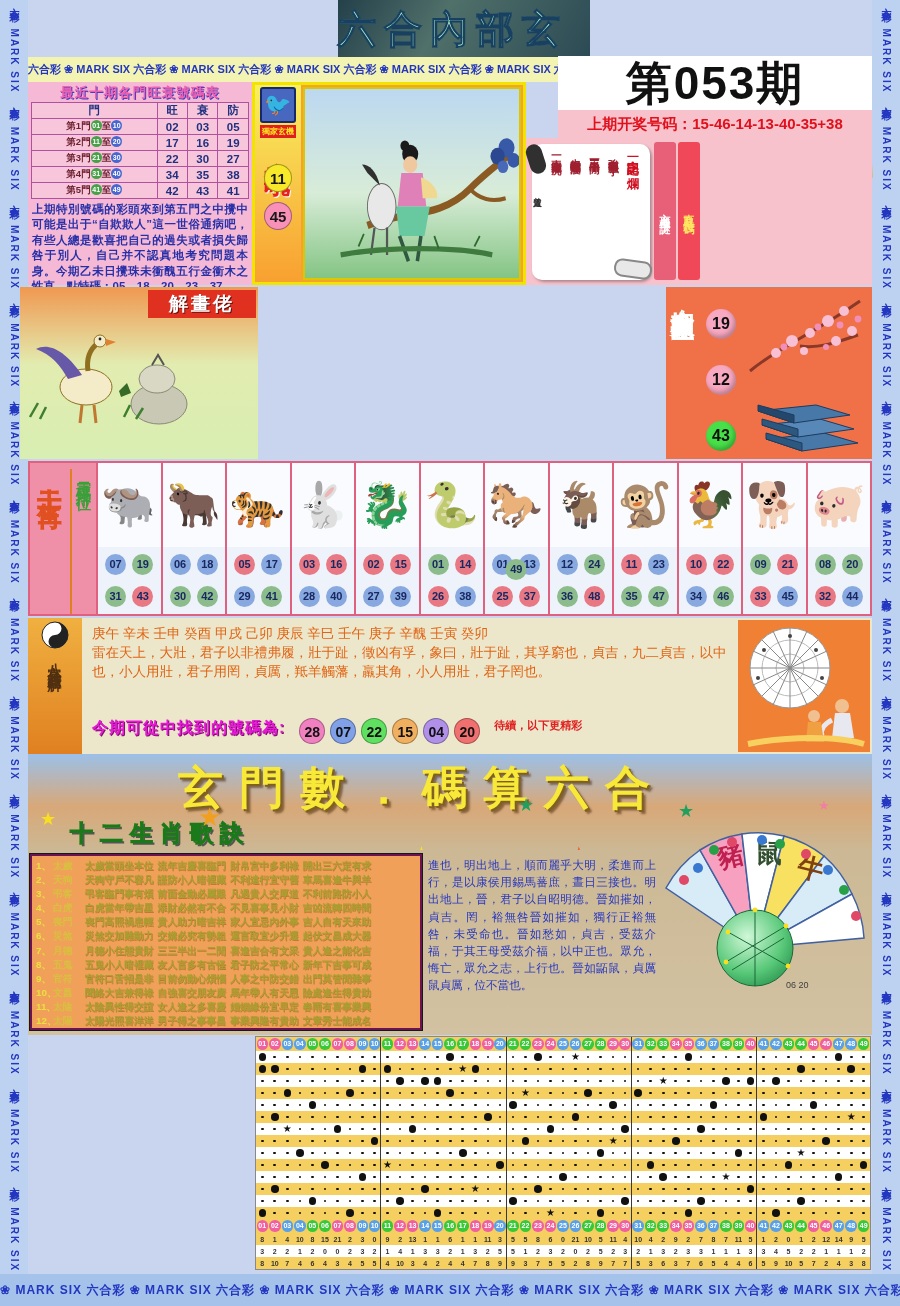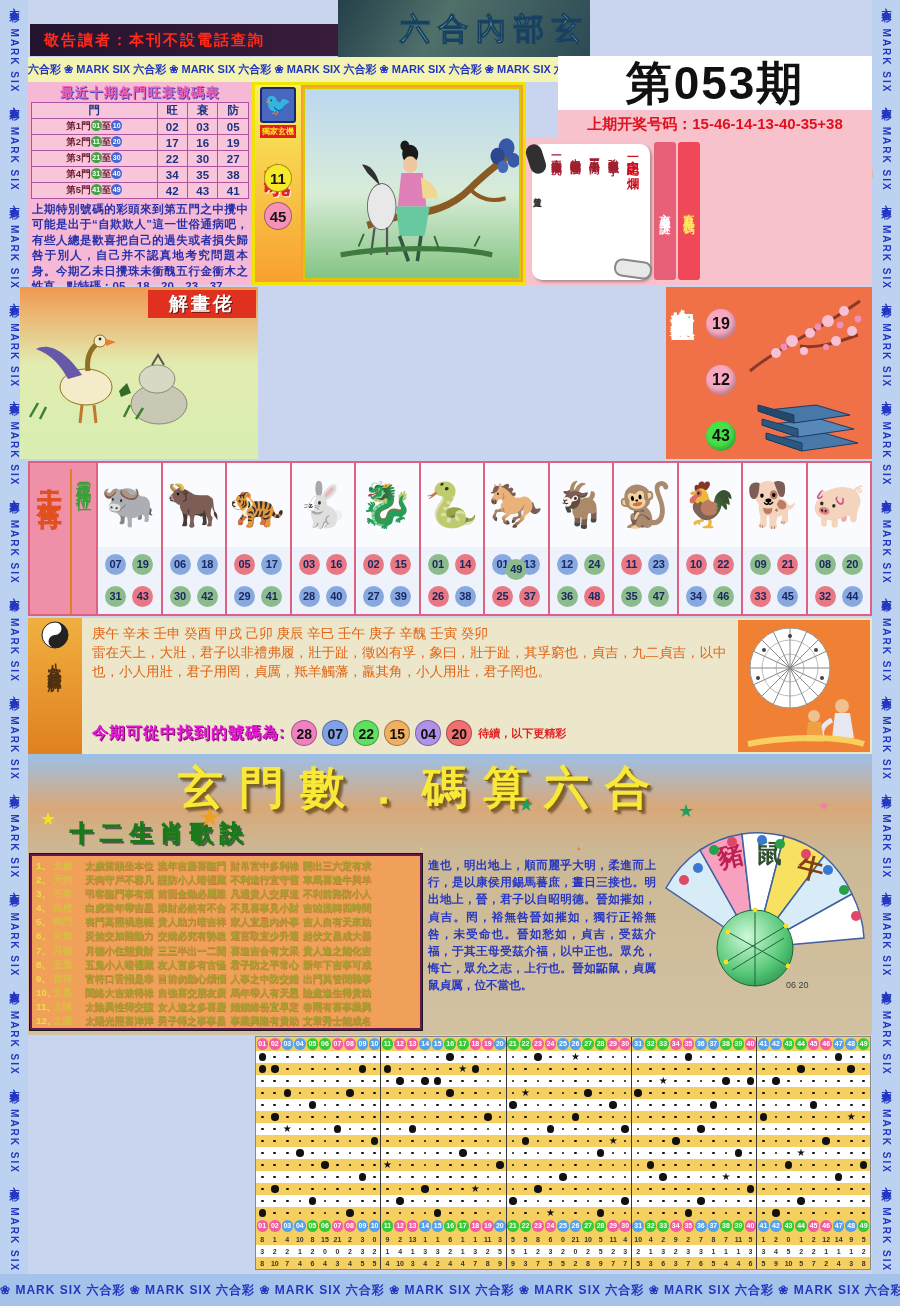--- a/index.html
+++ b/index.html
@@ -2,21 +2,21 @@
 <html><head>
 <meta charset="utf-8">
 <style>
 *{margin:0;padding:0;box-sizing:border-box}
 body{font-family:"Liberation Sans",sans-serif;background:#aeb8d8}
 #page{position:relative;width:900px;height:1306px;background:#c9d4ee;overflow:hidden;margin:0 auto}
 .vstrip{position:absolute;top:0;bottom:0;width:28px;background:#bcd2f0;color:#2336c0;font-weight:bold;font-size:10px;writing-mode:vertical-rl;text-orientation:mixed;letter-spacing:2px;overflow:hidden;line-height:28px}
 #stripL{left:0}#stripR{right:0}
 #stripB{position:absolute;left:0;right:0;bottom:0;height:32px;background:#a4c2ea;color:#2336c0;font-weight:bold;font-size:12px;line-height:32px;white-space:nowrap;overflow:hidden;letter-spacing:1px}
 #notice{position:absolute;left:30px;top:24px;width:528px;height:32px;background:linear-gradient(90deg,#241430,#3a1c3c 60%,#6a3550);color:#ff2a1a;font-size:15px;font-weight:bold;line-height:32px;padding-left:14px;letter-spacing:2px}
-#masthead{position:absolute;left:338px;top:0;width:252px;height:58px;background:linear-gradient(120deg,#24404a,#50706a 40%,#2c4a54);color:#a8eec8;font-size:30px;font-weight:bold;line-height:58px;letter-spacing:8px;text-align:right;-webkit-text-stroke:1px #184060}
+#masthead{position:absolute;left:338px;top:0;width:252px;height:58px;background:linear-gradient(120deg,#24404a,#50706a 40%,#2c4a54);color:#a8eec8;font-size:38px;font-weight:bold;line-height:58px;letter-spacing:8px;text-align:left;-webkit-text-stroke:1px #184060}
 #ministrip{position:absolute;left:28px;top:57px;width:532px;height:25px;background:#f4f4b2;color:#2336c0;font-weight:bold;font-size:11px;line-height:25px;white-space:nowrap;overflow:hidden}
 #issueBox{position:absolute;left:558px;top:56px;width:314px;height:54px;background:#fff;text-align:center}
 #issueBox .t{font-size:46px;font-weight:bold;color:#111;line-height:54px;letter-spacing:2px}
 #lastDraw{position:absolute;left:558px;top:110px;width:314px;height:28px;background:#f8c2cc;color:#e0101c;font-size:15px;font-weight:bold;line-height:28px;text-align:center}
 #artBox{position:absolute;left:655px;top:142px;width:217px;height:46px;background:radial-gradient(#f8d020,#f09018);border-radius:8px;text-align:center;transform:rotate(-2deg)}
 #artBox span{font-size:34px;font-weight:bold;color:#e82818;-webkit-text-stroke:1.5px #f8d020;text-shadow:3px 3px 0 #801010;letter-spacing:4px;line-height:46px}
 
 #panelStats{position:absolute;left:28px;top:82px;width:224px;height:203px;background:#f5b9d6;padding:2px 3px}
 #statsTitle{font-size:13.5px;font-weight:bold;color:#f060b0;text-shadow:1px 1px 0 #4040c0;letter-spacing:1px;text-align:center}
 #statsTable{width:100%;border-collapse:collapse;background:#f8c6da}
@@ -65,38 +65,38 @@
 .zAnimal{height:84px;font-size:44px;text-align:center;line-height:84px;background:#f8fbff;filter:saturate(.7)}
 .zNums{flex:1;display:grid;grid-template-columns:1fr 1fr;align-items:center;justify-items:center;padding:2px 4px}
 .zb{width:21px;height:21px;border-radius:50%;font-size:11px;font-weight:bold;color:#182860;text-align:center;line-height:21px}
 .zr{background:#e87884}.zgb{background:#88a8e0}.zg{background:#8cbc8c}
 .zmid{position:absolute;left:50%;top:96px;transform:translateX(-50%);z-index:2}
 
 #bazi{position:absolute;left:28px;top:618px;width:844px;height:136px;background:#ece7cb}
 #baziLabel{position:absolute;left:0;top:0;bottom:0;width:54px;background:linear-gradient(#f0b040,#e08020);display:flex;flex-direction:column;align-items:center;padding-top:3px}
 #baziLabel .tx{writing-mode:vertical-rl;font-size:14px;font-weight:bold;color:#503010;letter-spacing:3px;margin-top:3px}
 #baziText{position:absolute;left:64px;top:6px;right:140px;font-size:13.5px;font-weight:normal;color:#e06414;line-height:19px}
-#baziFound{position:absolute;left:64px;bottom:6px;right:140px;height:30px;display:flex;align-items:center;gap:6px}
+#baziFound{position:absolute;left:64px;bottom:6px;right:140px;height:30px;display:flex;align-items:flex-start;gap:14px}
 #foundLabel{font-size:16px;font-weight:bold;color:#e818d8;text-shadow:1px 1px 0 #801070;letter-spacing:1px}
 .fball{width:26px;height:26px;border-radius:50%;font-size:14px;font-weight:bold;color:#101010;text-align:center;line-height:26px;border:1px solid rgba(0,0,0,.3)}
 #foundTail{font-size:11px;font-weight:bold;color:#e02020}
 #baziArt{position:absolute;right:2px;top:2px;width:132px;height:132px;background:#f08034}
 
 #banner{position:absolute;left:28px;top:754px;width:844px;height:96px;background:linear-gradient(#9cc0e8 0%,#d8a878 55%,#ccb894 100%)}
 #bannerTitle{position:absolute;left:150px;top:4px;font-size:45px;font-weight:bold;color:#f8e838;letter-spacing:16px;text-shadow:2px 2px 0 #806020,4px 4px 2px rgba(60,30,0,.5)}
 #bannerSub{position:absolute;left:42px;top:64px;font-size:23px;font-weight:bold;color:#f8e030;-webkit-text-stroke:1px #1a7a1a;letter-spacing:7px;text-shadow:2px 2px 0 #555}
 .star{position:absolute;font-size:18px}
 
 #row6{position:absolute;left:28px;top:850px;width:844px;height:185px;background:linear-gradient(#ccb894,#d2c2a2)}
 #songPanel{position:absolute;left:2px;top:4px;width:392px;height:176px;background:#f0a058;border:2px solid #6a1454;outline:1px solid #181818;padding:3px 4px;overflow:hidden}
 .songRow{display:flex;font-size:9.8px;font-weight:bold;line-height:14.1px;white-space:nowrap}
 .songRow .n{width:17px;color:#e8e040}
 .songRow .t{width:32px;color:#d8c040}
 .songRow .p{margin-right:4px;color:#a8a030;text-shadow:.5px .5px 0 rgba(120,60,0,.4)}
-#yijing{position:absolute;left:400px;top:6px;width:228px;font-size:11.6px;font-weight:bold;color:#2838c0;line-height:17.2px;text-align:justify}
+#yijing{position:absolute;left:400px;top:6px;width:228px;font-size:11.6px;font-weight:normal;color:#2838c0;line-height:17.2px;text-align:justify}
 #wheelBox{position:absolute;right:-2px;top:-22px;width:238px;height:208px}
 
 #trend{position:absolute;left:255px;top:1036px;width:616px;background:#fff;border:1px solid #888}
 .trow{display:grid;grid-template-columns:repeat(49,1fr);height:12px}
 .trow.ball{height:14px;background:#f5cf5f}
 .trow.yel{background:#f5cf5f}
 .tcell{position:relative;display:flex;align-items:center;justify-content:center}
 .tcell.sep{border-right:1px solid #3a3a3a}
 .hball{width:11.5px;height:11.5px;border-radius:50%;color:#fff;font-size:7px;font-weight:bold;line-height:11.5px;text-align:center}
 .tR{background:#f060a0}.tB{background:#58a0e8}.tG{background:#38c838}
@@ -107,21 +107,20 @@
 svg{display:block}
 </style>
 </head>
 <body>
 
 <div id="page">
 
   <div id="stripL" class="vstrip">六合彩 ❀ MARK SIX 六合彩 ❀ MARK SIX 六合彩 ❀ MARK SIX 六合彩 ❀ MARK SIX 六合彩 ❀ MARK SIX 六合彩 ❀ MARK SIX 六合彩 ❀ MARK SIX 六合彩 ❀ MARK SIX 六合彩 ❀ MARK SIX 六合彩 ❀ MARK SIX 六合彩 ❀ MARK SIX 六合彩 ❀ MARK SIX 六合彩 ❀ MARK SIX 六合彩 ❀ MARK SIX 六合彩 ❀ MARK SIX 六合彩 ❀ MARK SIX </div>
   <div id="stripR" class="vstrip">六合彩 ❀ MARK SIX 六合彩 ❀ MARK SIX 六合彩 ❀ MARK SIX 六合彩 ❀ MARK SIX 六合彩 ❀ MARK SIX 六合彩 ❀ MARK SIX 六合彩 ❀ MARK SIX 六合彩 ❀ MARK SIX 六合彩 ❀ MARK SIX 六合彩 ❀ MARK SIX 六合彩 ❀ MARK SIX 六合彩 ❀ MARK SIX 六合彩 ❀ MARK SIX 六合彩 ❀ MARK SIX 六合彩 ❀ MARK SIX 六合彩 ❀ MARK SIX </div>
 
-  <div id="notice">敬告讀者：本刊不設電話查詢</div>
   <div id="masthead">六合內部玄</div>
   <div id="ministrip">六合彩 ❀ MARK SIX 六合彩 ❀ MARK SIX 六合彩 ❀ MARK SIX 六合彩 ❀ MARK SIX 六合彩 ❀ MARK SIX 六合彩 ❀ MARK SIX 六合彩 ❀ MARK SIX 六合彩 ❀ MARK SIX </div>
 
   <div id="issueBox">
     <div class="t">第053期</div>
   </div>
   <div id="lastDraw">上期开奖号码：15-46-14-13-40-35+38</div>
   <div id="artBox"><span>內部玄機</span></div>
 
   <div id="panelStats">

